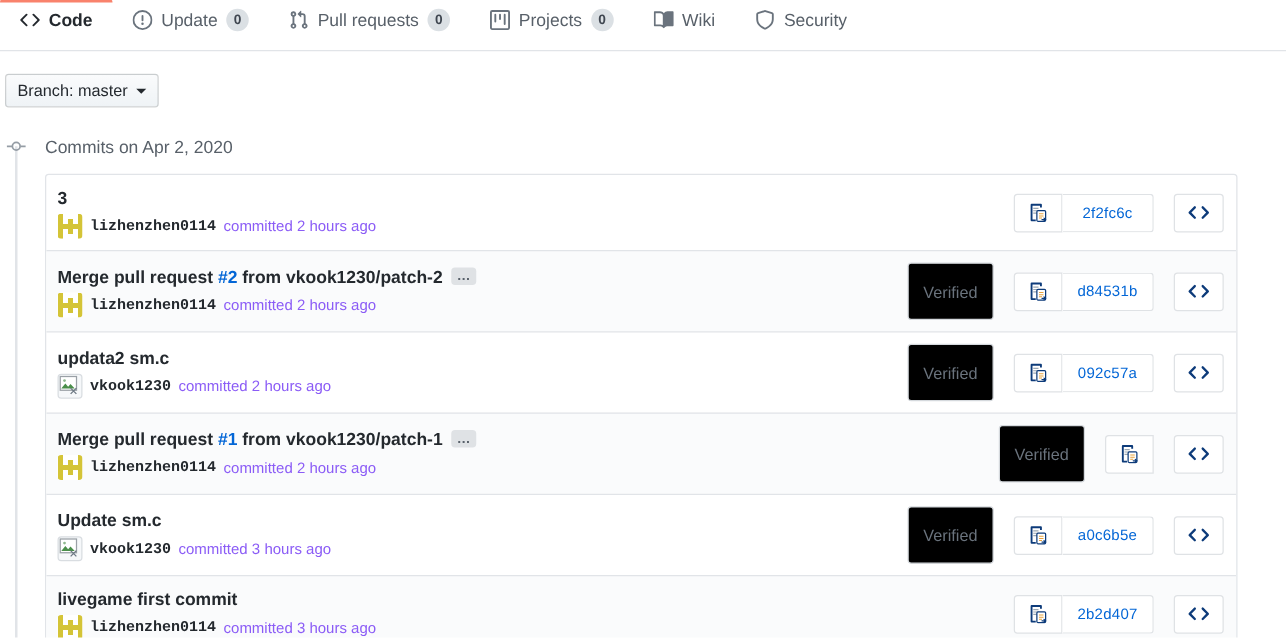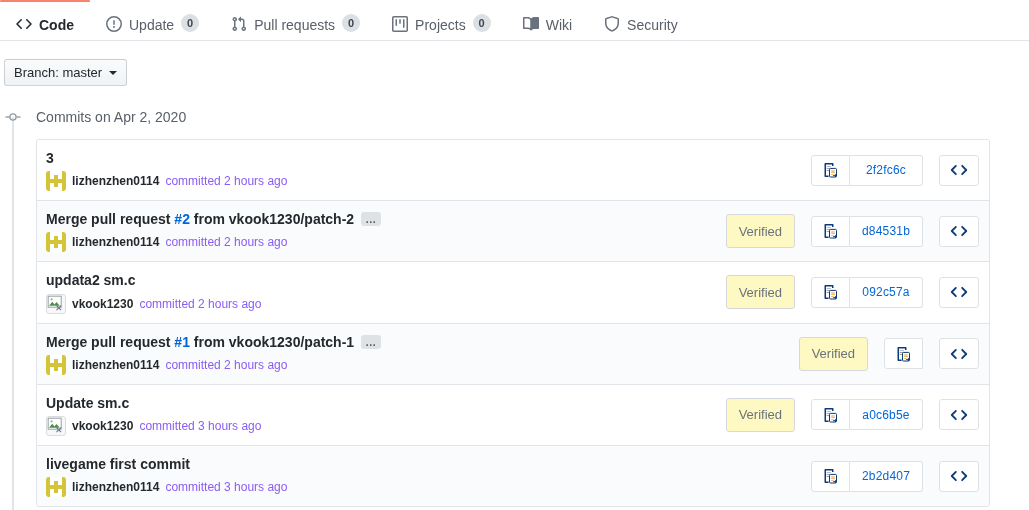--- a/index.html
+++ b/index.html
@@ -16,21 +16,21 @@
     position: relative;
     height: 41px;
     border-bottom: 1px solid #e1e4e8;
     display: flex;
     align-items: stretch;
     padding-left: 0;
     background: #fff;
   }
   .nav-item {
     display: flex;
-    align-items: flex-end;
+    align-items: center;
     gap: 7px;
     padding: 0 16px;
     height: 32px;
     font-size: 14px;
     color: #586069;
     text-decoration: none;
     position: relative;
     white-space: nowrap;
     cursor: pointer;
   }
@@ -207,40 +207,41 @@
     background: #f6f8fa;
     border: 1px solid #d9dde1;
     position: relative;
     overflow: hidden;
   }
   .avatar.broken svg { display: block; }
   .author {
     color: #24292e;
     font-weight: 600;
     cursor: pointer;
+    font-family: Liberation Mono, monospace;
   }
   .when { color: #8b5cf6; }
 
   
   .commit-actions {
     display: flex;
     align-items: center;
     gap: 16px;
     flex: 0 0 auto;
     padding-right: 2px;
   }
   .verified-badge {
     display: inline-flex;
     align-items: center;
     justify-content: center;
-    height: 34px;
+    height: 46px;
     padding: 0 12px;
     border: 1px solid #d5d9dd;
     border-radius: 3px;
-    background: #fef9c3;
+    background: #000000;
     color: #6a737d;
     font-size: 13px;
     line-height: 1;
     cursor: pointer;
   }
   .verified-spacer { width: 80px; height: 30px; }
 
   .btn-group {
     display: inline-flex;
     align-items: stretch;

